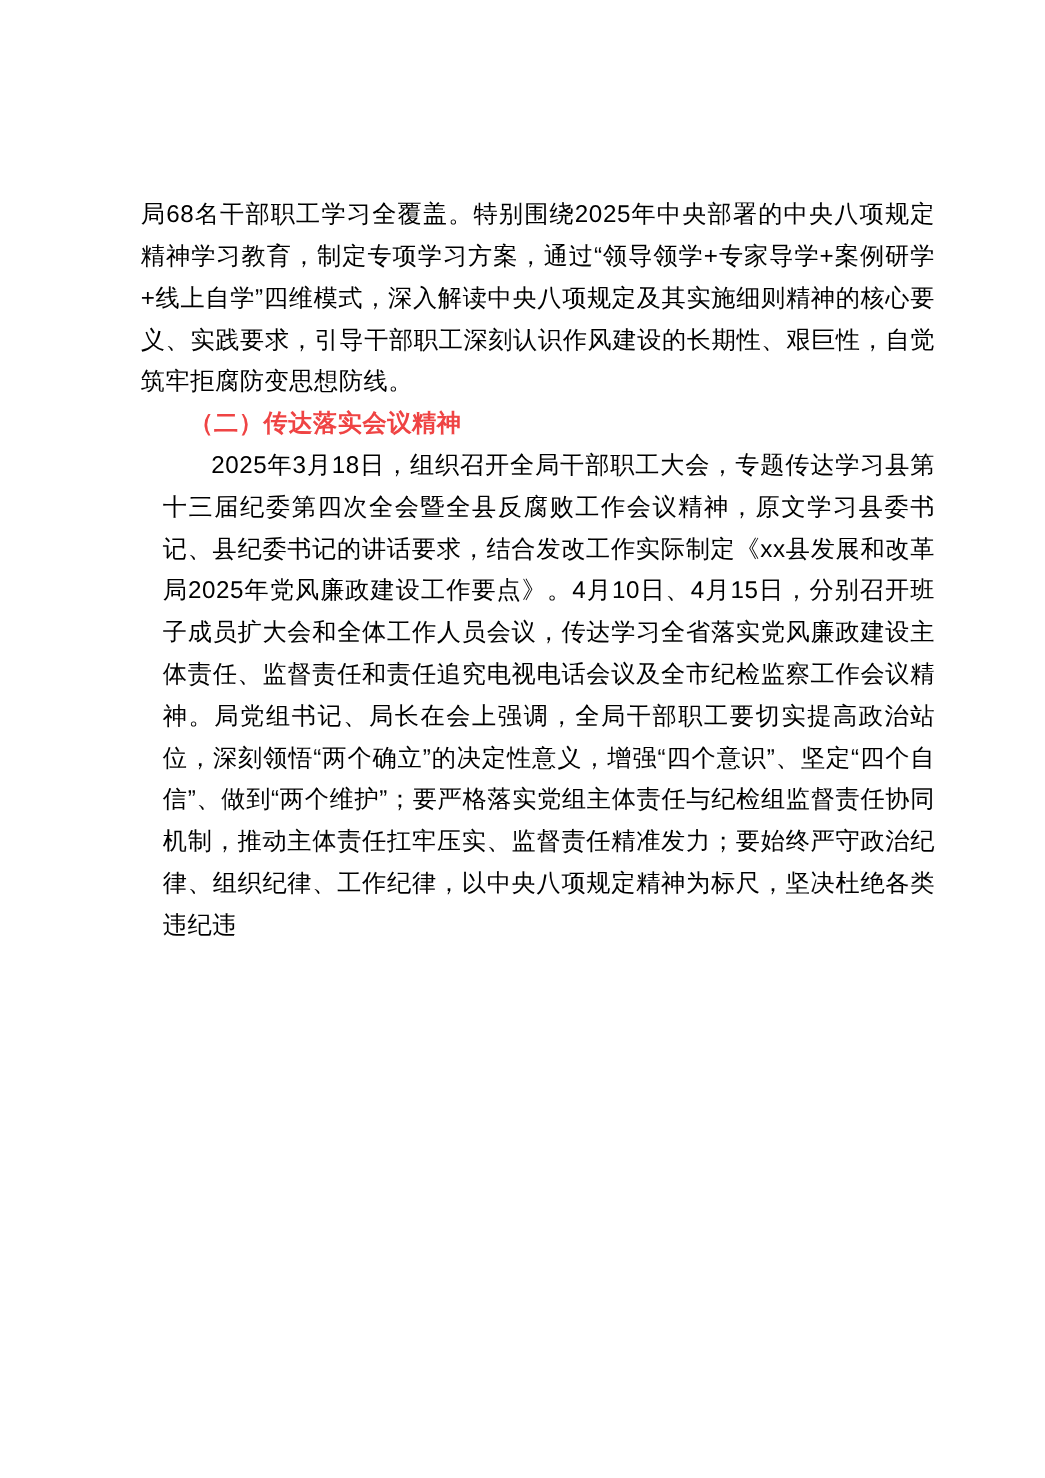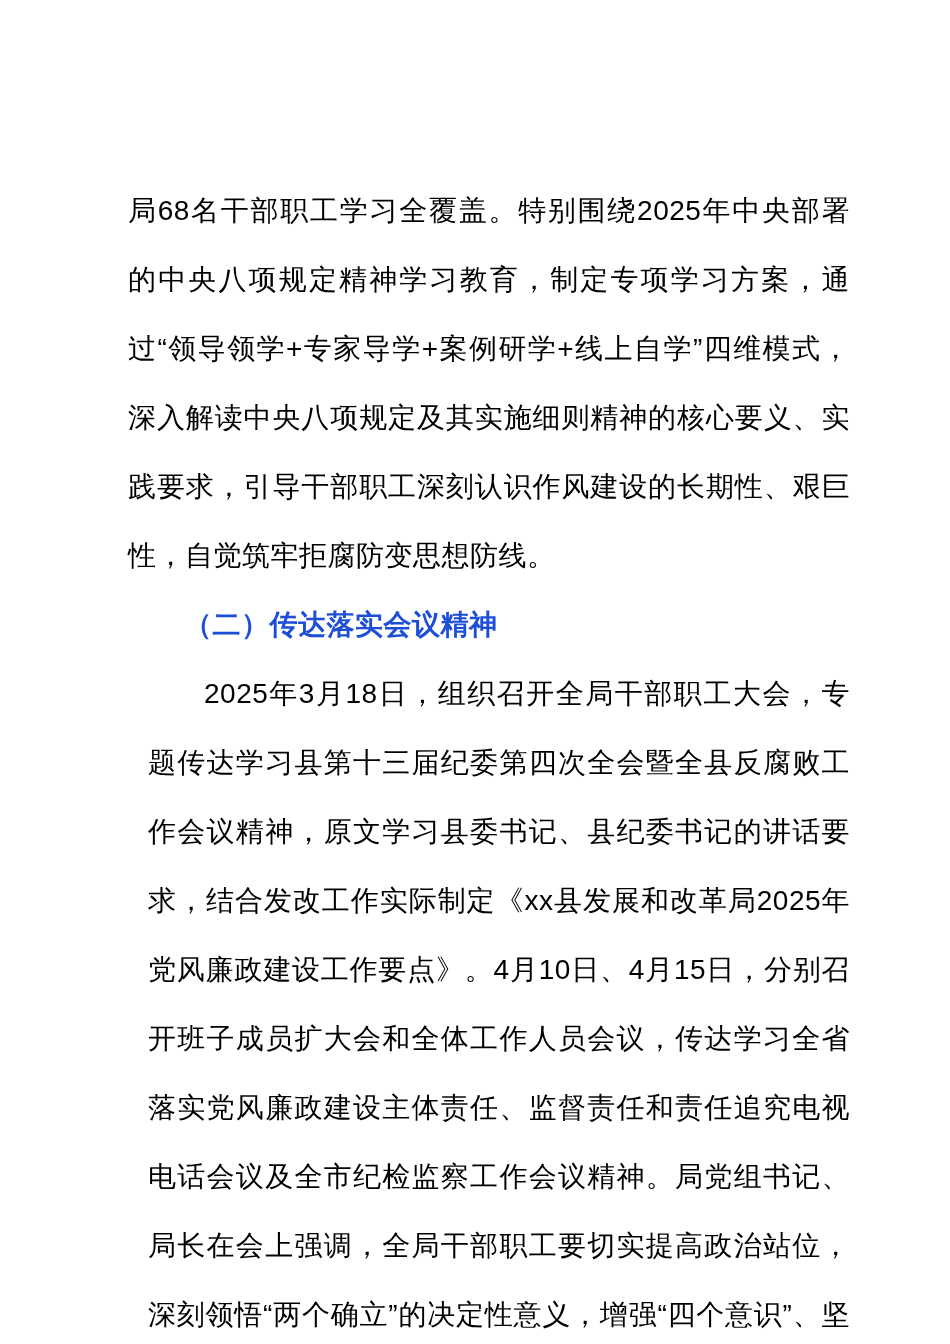--- a/index.html
+++ b/index.html
@@ -16,22 +16,22 @@
   .page {
     box-sizing: border-box;
     width: 950px;
     height: 1344px;
     padding: 176px 100px 0 128px;
     background: #ffffff;
     overflow: hidden;
   }
   .body-text {
     margin: 0;
-    font-size: 28px;
-    line-height: 69px;
+    font-size: 22px;
+    line-height: 38px;
     color: #000000;
     text-align: justify;
     text-justify: inter-character;
     letter-spacing: 0.5px;
     word-break: break-all;
   }
   .indent {
     text-indent: 2em;
     margin-left: 20px;
   }
@@ -39,15 +39,15 @@
     font-weight: bold;
     text-indent: 2em;
     text-align: left;
   }
 </style>
 </head>
 <body style="background: rgb(255, 255, 255);">
 
 <div class="page">
   <p class="body-text" style="color: rgb(0, 0, 0);">局68名干部职工学习全覆盖。特别围绕2025年中央部署的中央八项规定精神学习教育，制定专项学习方案，通过“领导领学+专家导学+案例研学+线上自学”四维模式，深入解读中央八项规定及其实施细则精神的核心要义、实践要求，引导干部职工深刻认识作风建设的长期性、艰巨性，自觉筑牢拒腐防变思想防线。</p>
-  <p class="body-text heading" style="color: #1d4ed8;">（二）传达落实会议精神</p>
+  <p class="body-text heading" style="color: #ef4444;">（二）传达落实会议精神</p>
   <p class="body-text indent" style="color: rgb(0, 0, 0);">2025年3月18日，组织召开全局干部职工大会，专题传达学习县第十三届纪委第四次全会暨全县反腐败工作会议精神，原文学习县委书记、县纪委书记的讲话要求，结合发改工作实际制定《xx县发展和改革局2025年党风廉政建设工作要点》。4月10日、4月15日，分别召开班子成员扩大会和全体工作人员会议，传达学习全省落实党风廉政建设主体责任、监督责任和责任追究电视电话会议及全市纪检监察工作会议精神。局党组书记、局长在会上强调，全局干部职工要切实提高政治站位，深刻领悟“两个确立”的决定性意义，增强“四个意识”、坚定“四个自信”、做到“两个维护”；要严格落实党组主体责任与纪检组监督责任协同机制，推动主体责任扛牢压实、监督责任精准发力；要始终严守政治纪律、组织纪律、工作纪律，以中央八项规定精神为标尺，坚决杜绝各类违纪违</p>
 </div>
 
 </body></html>

